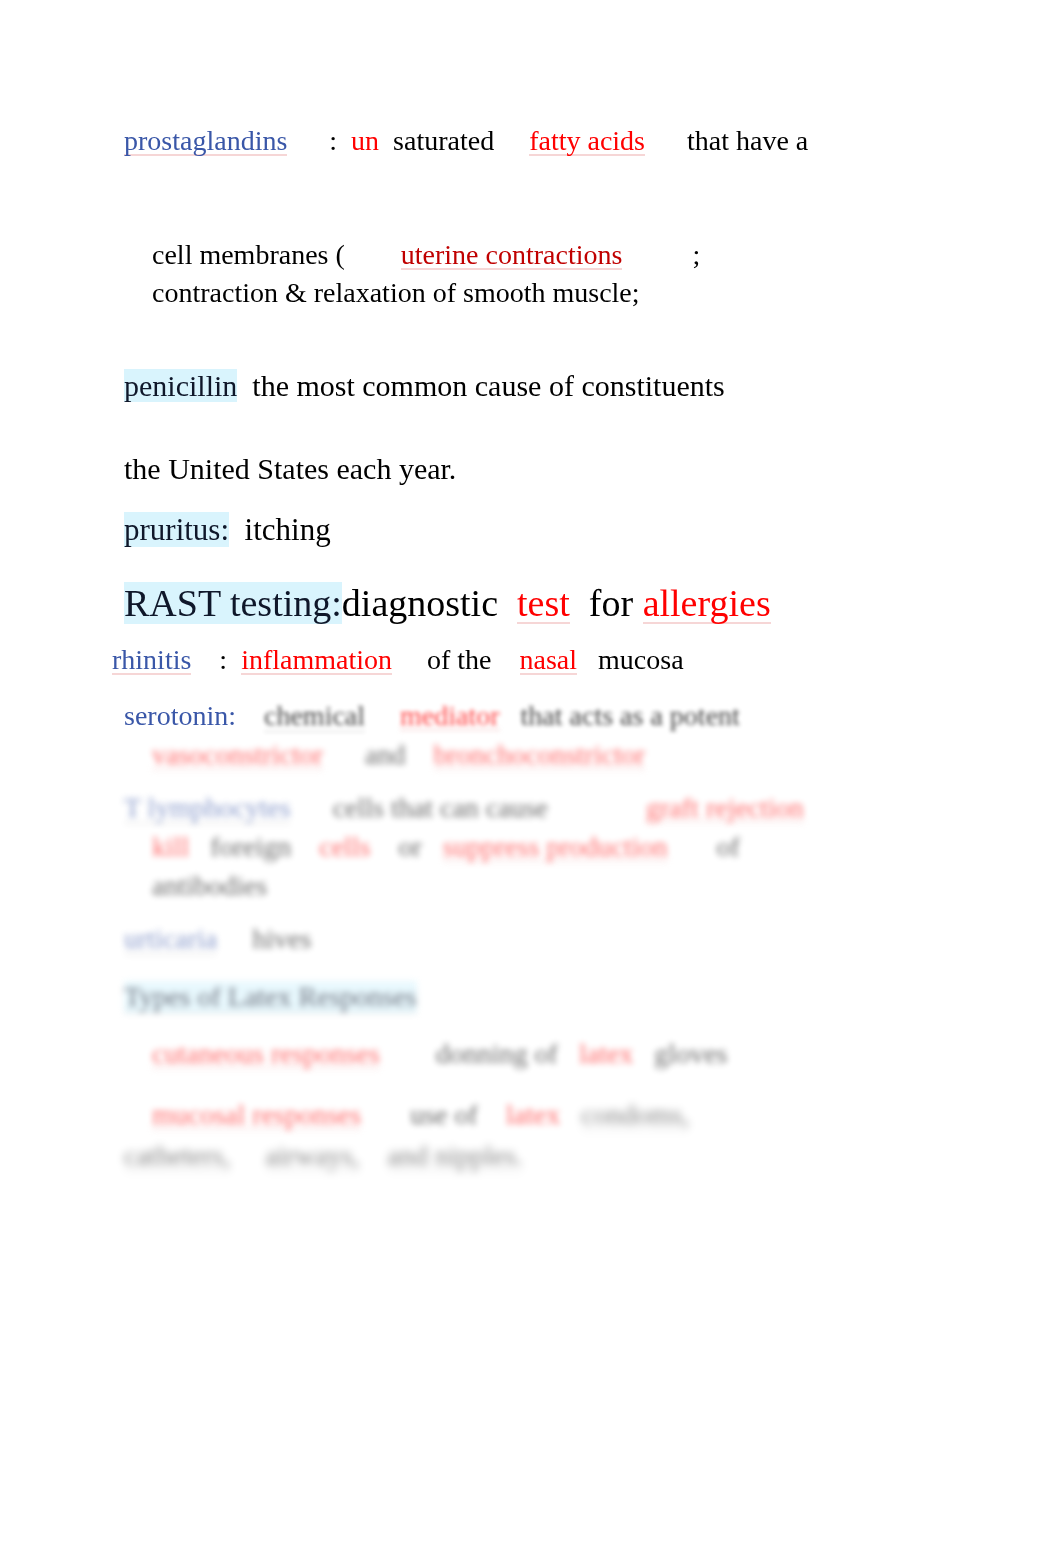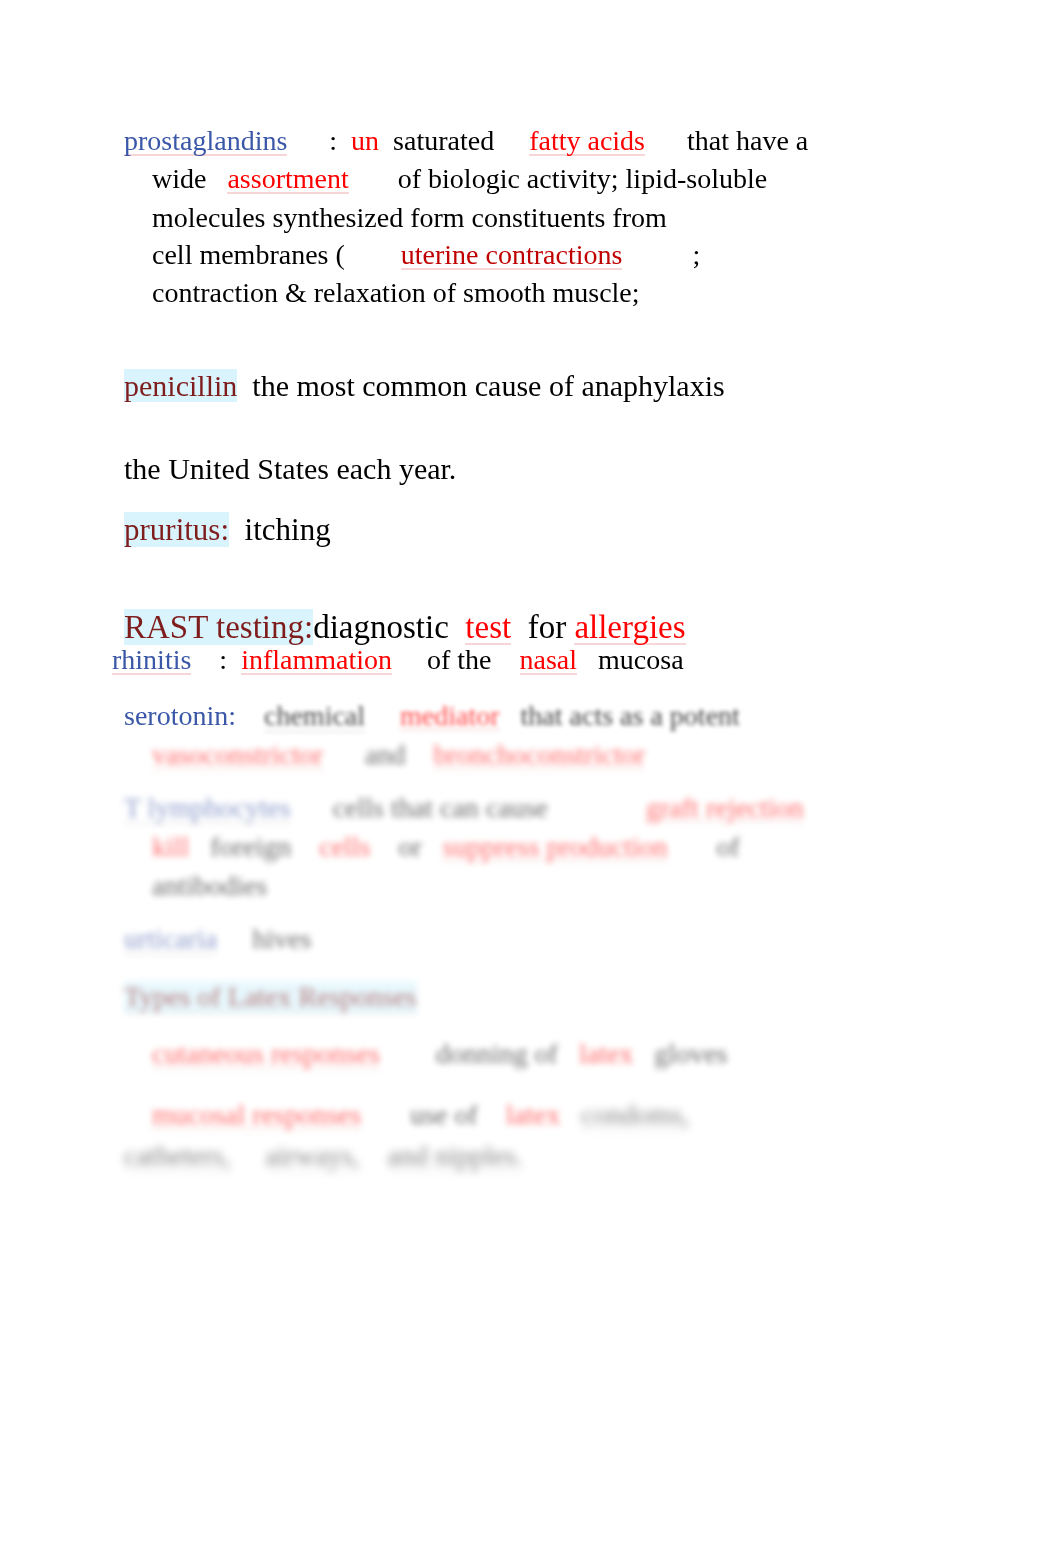--- a/index.html
+++ b/index.html
@@ -15,21 +15,21 @@
     color: #000000;
     overflow: hidden;
   }
   .page {
     position: absolute;
     left: 0; top: 0;
     width: 1062px;
     height: 1556px;
   }
   .blue  { color: #3a57a8; }
-  .cyan  { color: #7f1d1d; }
+  .cyan  { color: #0f172a; }
   .red   { color: #ff0000; }
   .dkred { color: #c00000; }
   .black { color: #000000; }
 
   
   .hl-pink   { background: #fbe4e4; }
   .hl-cyan   { background: #d9f4fd; }
 
   
   .blur1 { filter: blur(2.2px); opacity: .75; }
@@ -50,42 +50,38 @@
 </style>
 </head>
 <body>
 
 <div class="page">
 
   <div class="p f28" style="left:124px; top:122px; width:800px;">
     <span class="blue hl-pink ul-pink">prostaglandins</span><span class="black">&nbsp;&nbsp;&nbsp;&nbsp;&nbsp;&nbsp;</span><span class="black">:</span><span class="black">&nbsp;&nbsp;</span><span class="red">un</span><span class="black">&nbsp;&nbsp;</span><span class="black">saturated</span><span class="black">&nbsp;&nbsp;&nbsp;&nbsp;&nbsp;</span><span class="red hl-pink ul-pink">fatty acids</span><span class="black">&nbsp;&nbsp;&nbsp;&nbsp;&nbsp;&nbsp;</span><span class="black">that have a</span>
   </div>
 
-  <div class="p f28" style="left:152px; top:160px; width:780px;">
-    <span class="black">wide</span><span class="black">&nbsp;&nbsp;&nbsp;</span><span class="red hl-pink ul-pink">assortment</span><span class="black">&nbsp;&nbsp;&nbsp;&nbsp;&nbsp;&nbsp;&nbsp;</span><span class="black">of biologic activity; lipid-soluble</span>
-  </div>
 
-  <div class="p f28 black" style="left:152px; top:199px;">molecules synthesized form constituents from</div>
 
   <div class="p f28 black" style="left:152px; top:274px;">contraction &amp; relaxation of smooth muscle;</div>
 
   <div class="p f28" style="left:152px; top:236px; width:790px;">
     <span class="black">cell membranes (</span><span class="black">&nbsp;&nbsp;&nbsp;&nbsp;&nbsp;&nbsp;&nbsp;&nbsp;</span><span class="dkred hl-pink ul-pink">uterine contractions</span><span class="black">&nbsp;&nbsp;&nbsp;&nbsp;&nbsp;&nbsp;&nbsp;&nbsp;&nbsp;&nbsp;</span><span class="black">;</span>
   </div>
 
   <div class="p f30" style="left:124px; top:367px; width:820px;">
-    <span class="cyan hl-cyan">penicillin</span><span class="black">&nbsp;&nbsp;</span><span class="black">the most common cause of anaphylaxis</span>
+    <span class="cyan hl-cyan">penicillin</span><span class="black">&nbsp;&nbsp;</span><span class="black">the most common cause of constituents</span>
   </div>
   <div class="p f32" style="left:124px; top:511px; font-size:31px;">
     <span class="cyan hl-cyan">pruritus:</span><span class="black">&nbsp;&nbsp;</span><span class="black">itching</span>
   </div>
 
   <div class="p f30 black" style="left:124px; top:450px;">the United States each year.</div>
 
-  <div class="p" style="left:124px; top:608px; font-size:33px;">
+  <div class="p" style="left:124px; top:584px; font-size:38px;">
     <span class="cyan hl-cyan">RAST testing:</span><span class="black">diagnostic</span><span class="black">&nbsp;&nbsp;</span><span class="red hl-pink ul-pink">test</span><span class="black">&nbsp;&nbsp;</span><span class="black">for</span><span class="black">&nbsp;</span><span class="red hl-pink ul-pink">allergies</span>
   </div>
 
   <div class="p f28" style="left:112px; top:641px;">
     <span class="blue hl-pink ul-pink">rhinitis</span><span class="black">&nbsp;&nbsp;&nbsp;&nbsp;</span><span class="black">:</span><span class="black">&nbsp;&nbsp;</span><span class="red hl-pink ul-pink">inflammation</span><span class="black">&nbsp;&nbsp;&nbsp;&nbsp;&nbsp;</span><span class="black">of the</span><span class="black">&nbsp;&nbsp;&nbsp;&nbsp;</span><span class="red hl-pink ul-pink">nasal</span><span class="black">&nbsp;&nbsp;&nbsp;</span><span class="black">mucosa</span>
   </div>
 
   <div class="p f28" style="left:124px; top:697px;text-align:center;">
     <span class="blue">serotonin:</span><span class="black">&nbsp;&nbsp;&nbsp;&nbsp;</span><span class="black blur1 u">chemical</span><span class="black">&nbsp;&nbsp;&nbsp;&nbsp;&nbsp;</span><span class="red blur1 hl-pink ul-pink">mediator</span><span class="black">&nbsp;&nbsp;&nbsp;</span><span class="black blur1">that acts as a potent</span>
   </div>

